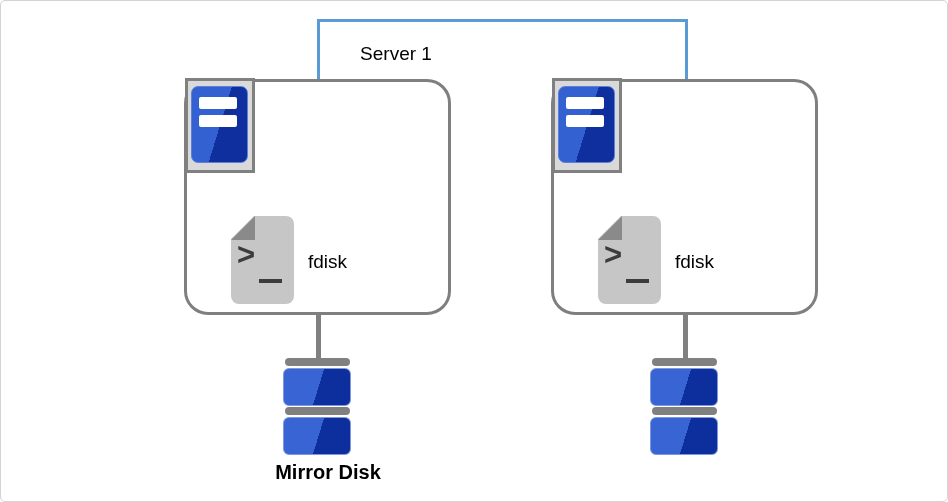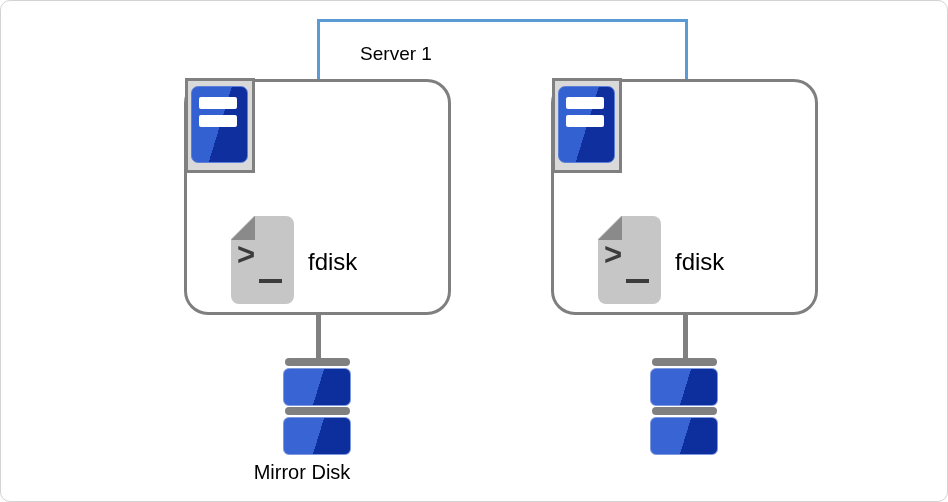--- a/index.html
+++ b/index.html
@@ -1,19 +1,19 @@
 <!DOCTYPE html>
 <html><head>
 <meta charset="utf-8">
 <style>
   html,body { margin:0; padding:0; background:#fff; }
   body { font-family:"Liberation Sans", sans-serif; }
   .canvas {
     position:relative; width:946px; height:500px; margin:0;
-    background:#fff; border:1px solid #d3d3d3; border-radius:10px;
+    background:#fff; border:1px solid #d3d3d3; border-radius:5px;
     overflow:hidden;
   }
   .abs { position:absolute; }
 
   
   .link { background:#5B9BD5; }
 
   
   .server-box {
     box-sizing:border-box;
@@ -56,21 +56,21 @@
     clip-path:polygon(100% 0, 0 100%, 100% 100%);
   }
   .prompt-gt {
     position:absolute; left:6px; top:25px;
     font-size:31px; font-weight:bold; line-height:28px; color:#3C3C3C;
   }
   .prompt-underscore {
     position:absolute; left:28px; top:63px; width:23px; height:4px;
     background:#3C3C3C;
   }
-  .tool-label { color:#000; font-size:24px; line-height:22px; white-space:nowrap; }
+  .tool-label { color:#000; font-size:19px; line-height:22px; white-space:nowrap; }
 
   
   .vconn { width:5px; background:#808080; }
 
   
   .disk-cap { width:65px; height:8px; background:#808080; border-radius:4px; }
   .disk-platter {
     box-sizing:border-box;
     width:68px; height:38px; border-radius:6px;
     background:linear-gradient(107deg, #3964D4 52%, #0D2F9E 52%);
@@ -116,20 +116,20 @@
   </div>
   <div class="abs tool-label" style="left:674px; top:250px;">fdisk</div>
 
   <div class="abs vconn" style="left:315px; top:313px; height:45px;"></div>
   <div class="abs vconn" style="left:682px; top:313px; height:45px;"></div>
 
   <div class="abs disk-cap" style="left:284px; top:357px;"></div>
   <div class="abs disk-platter" style="left:282px; top:367px;"></div>
   <div class="abs disk-cap" style="left:284px; top:406px;"></div>
   <div class="abs disk-platter" style="left:282px; top:416px;"></div>
-  <div class="abs disk-label" style="left:221px; top:460px; width:160px;">Mirror Disk</div>
+  <div class="abs disk-label" style="left:247px; top:460px; width:160px;font-weight:bold;">Mirror Disk</div>
 
   <div class="abs disk-cap" style="left:651px; top:357px;"></div>
   <div class="abs disk-platter" style="left:649px; top:367px;"></div>
   <div class="abs disk-cap" style="left:651px; top:406px;"></div>
   <div class="abs disk-platter" style="left:649px; top:416px;"></div>
 
 </div>
 
 </body></html>

